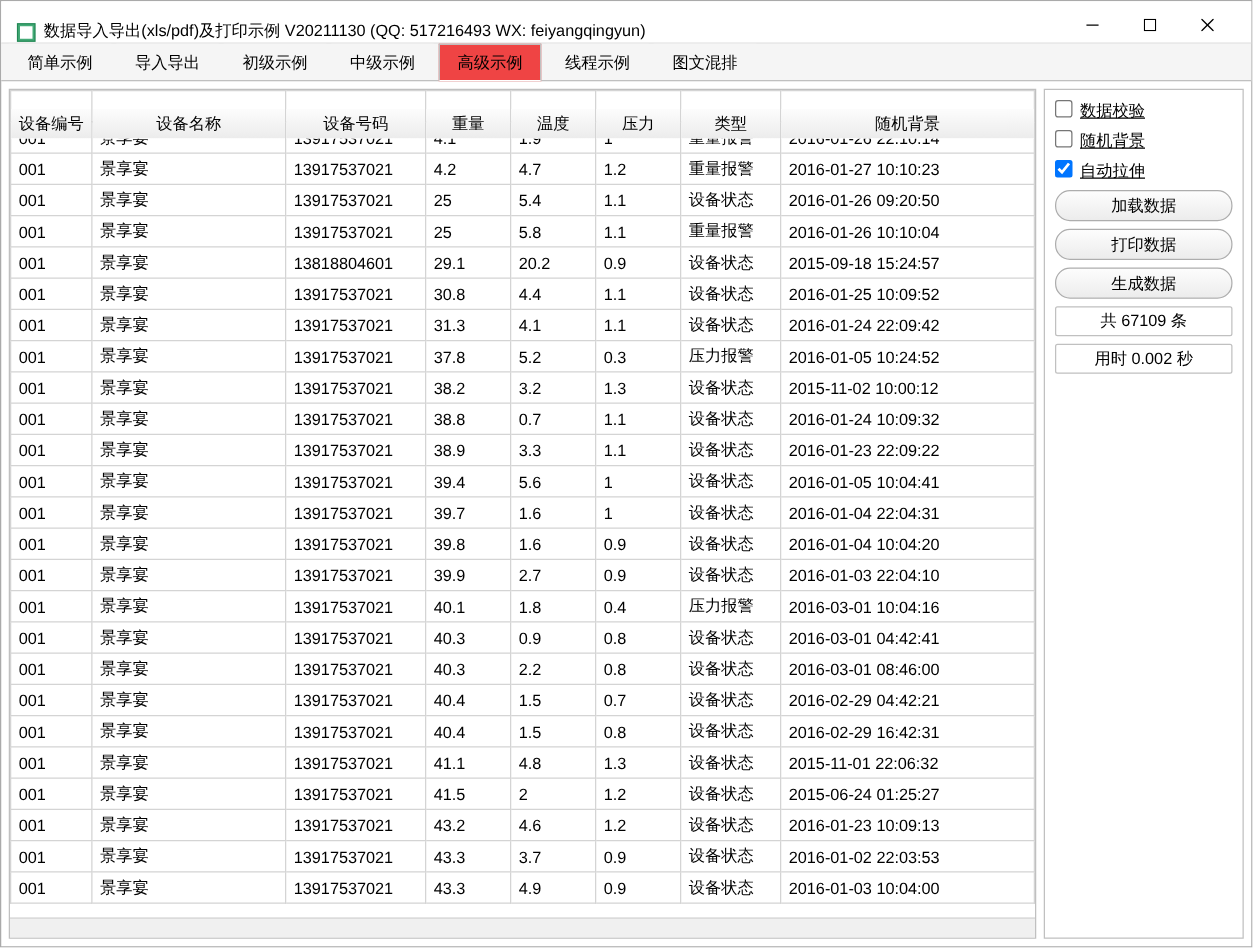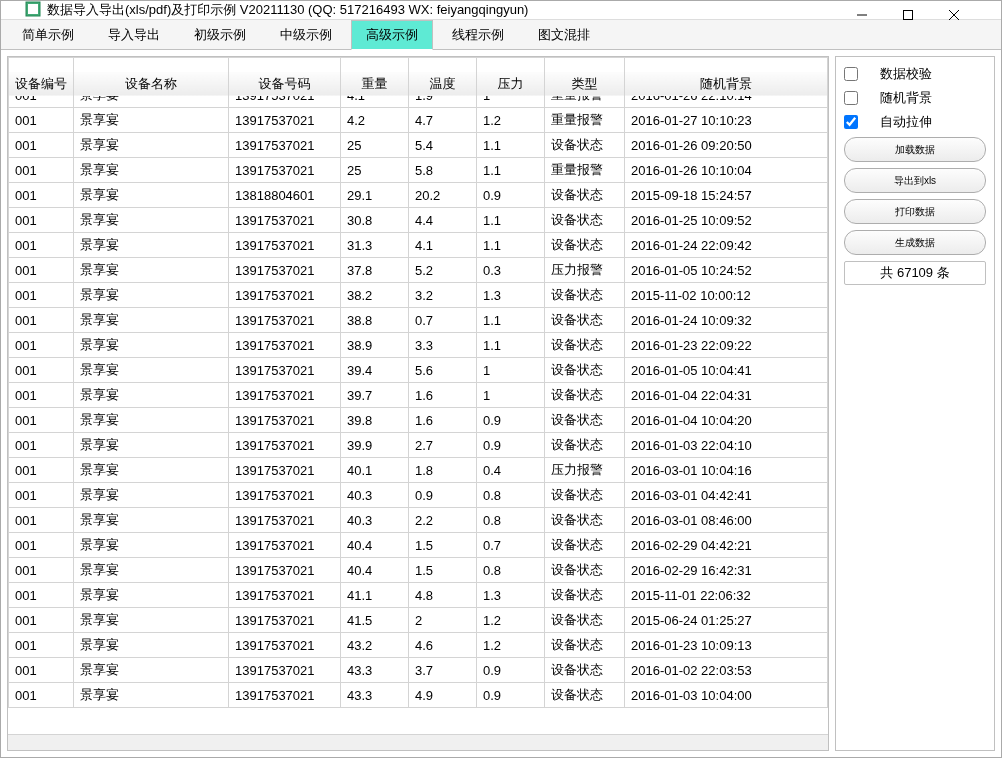--- a/index.html
+++ b/index.html
@@ -1,35 +1,35 @@
 <!DOCTYPE html>
 <html><head>
 <meta charset="utf-8">
 <style>
 * { box-sizing: border-box; margin: 0; padding: 0; }
 body { font-family: "Microsoft YaHei", sans-serif; font-size: 13px; background: #f0f0f0; }
 .window { width: 1002px; height: 758px; background: #fff; border: 1px solid #aaa; display: flex; flex-direction: column; }
-.titlebar { height: 19px; display: flex; align-items: flex-start; padding: 0 24px; background: #fff; border-bottom: 1px solid #ddd; }
+.titlebar { height: 34px; display: flex; align-items: flex-end; padding: 0 12px; background: #fff; border-bottom: 1px solid #ddd; }
 .titlebar .icon { width: 16px; height: 16px; display: inline-flex; margin-right: 6px; }
 .titlebar .title { flex: 1; font-size: 13px; }
 .winbtns { display: flex; }
 .winbtn { width: 46px; height: 28px; display: flex; align-items: center; justify-content: center; cursor: pointer; }
 .tabbar { height: 30px; display: flex; align-items: flex-end; padding: 4px 6px 0 6px; background: #f5f5f5; border-bottom: 1px solid #c0c0c0; gap: 4px; font-family: Liberation Mono, monospace; }
 .tab { padding: 5px 14px; font-size: 13px; background: #f5f5f5; border: 1px solid transparent; border-bottom: none; cursor: pointer; }
-.tab.active { background: #5eead4; border: 1px solid #c0c0c0; border-bottom: 1px solid #fff; margin-bottom: -1px; text-align: right; }
+.tab.active { background: #ef4444; border: 1px solid #c0c0c0; border-bottom: 1px solid #fff; margin-bottom: -1px; text-align: right; }
 .body { flex: 1; display: flex; padding: 6px; gap: 6px; overflow: hidden; }
 .tablewrap { flex: 1; border: 1px solid #c0c0c0; background: #fff; display: flex; flex-direction: column; overflow: hidden; }
 .tableinner { flex: 1; overflow: auto; }
 table { border-collapse: collapse; width: 100%; }
 th, td { border: 1px solid #d4d4d4; padding: 3px 6px; font-size: 13px; text-align: left; height: 25px; white-space: nowrap; }
 th { background: linear-gradient(#fdfdfd, #ececec); text-align: center; font-weight: normal; position: sticky; top: 14px; }
 .sidepanel { width: 160px; border: 1px solid #c0c0c0; background: #fff; padding: 8px; display: flex; flex-direction: column; gap: 6px; }
-.chk { display: flex; align-items: center; gap: 22px; font-size: 13px; cursor: pointer; }
+.chk { display: flex; gap: 6px; font-size: 13px; cursor: pointer; text-decoration: underline; }
 .chk input { width: 14px; height: 14px; }
-.btn { height: 25px; border: 1px solid #adadad; background: linear-gradient(#fdfdfd, #ececec); font-size: 10px; cursor: pointer; border-radius: 12px; }
+.btn { height: 25px; border: 1px solid #adadad; background: linear-gradient(#fdfdfd, #ececec); font-size: 13px; cursor: pointer; border-radius: 12px; }
 .statlabel { height: 24px; border: 1px solid #c0c0c0; display: flex; align-items: center; justify-content: center; font-size: 13px; border-radius: 2px; }
 .hscroll { height: 16px; border-top: 1px solid #d4d4d4; background: #f0f0f0; }
 th:nth-child(1),td:nth-child(1){width:62px}
 th:nth-child(2),td:nth-child(2){width:155px}
 th:nth-child(3),td:nth-child(3){width:112px}
 th:nth-child(4),td:nth-child(4){width:68px}
 th:nth-child(5),td:nth-child(5){width:68px}
 th:nth-child(6),td:nth-child(6){width:68px}
 th:nth-child(7),td:nth-child(7){width:80px}
 </style>
@@ -355,19 +355,19 @@
         </label>
       <label class="chk">
           <input type="checkbox" style="">
           <span>随机背景</span>
         </label>
       <label class="chk">
           <input type="checkbox" checked="" style="">
           <span>自动拉伸</span>
         </label>
       <button class="btn">加载数据</button>
-      <button class="btn">导出到xls</button>
       <button class="btn">打印数据</button>
       <button class="btn">生成数据</button>
       <div class="statlabel">共 67109 条</div>
+      <div class="statlabel">用时 0.002 秒</div>
     </div>
   </div>
 </div>
 
 </body></html>

